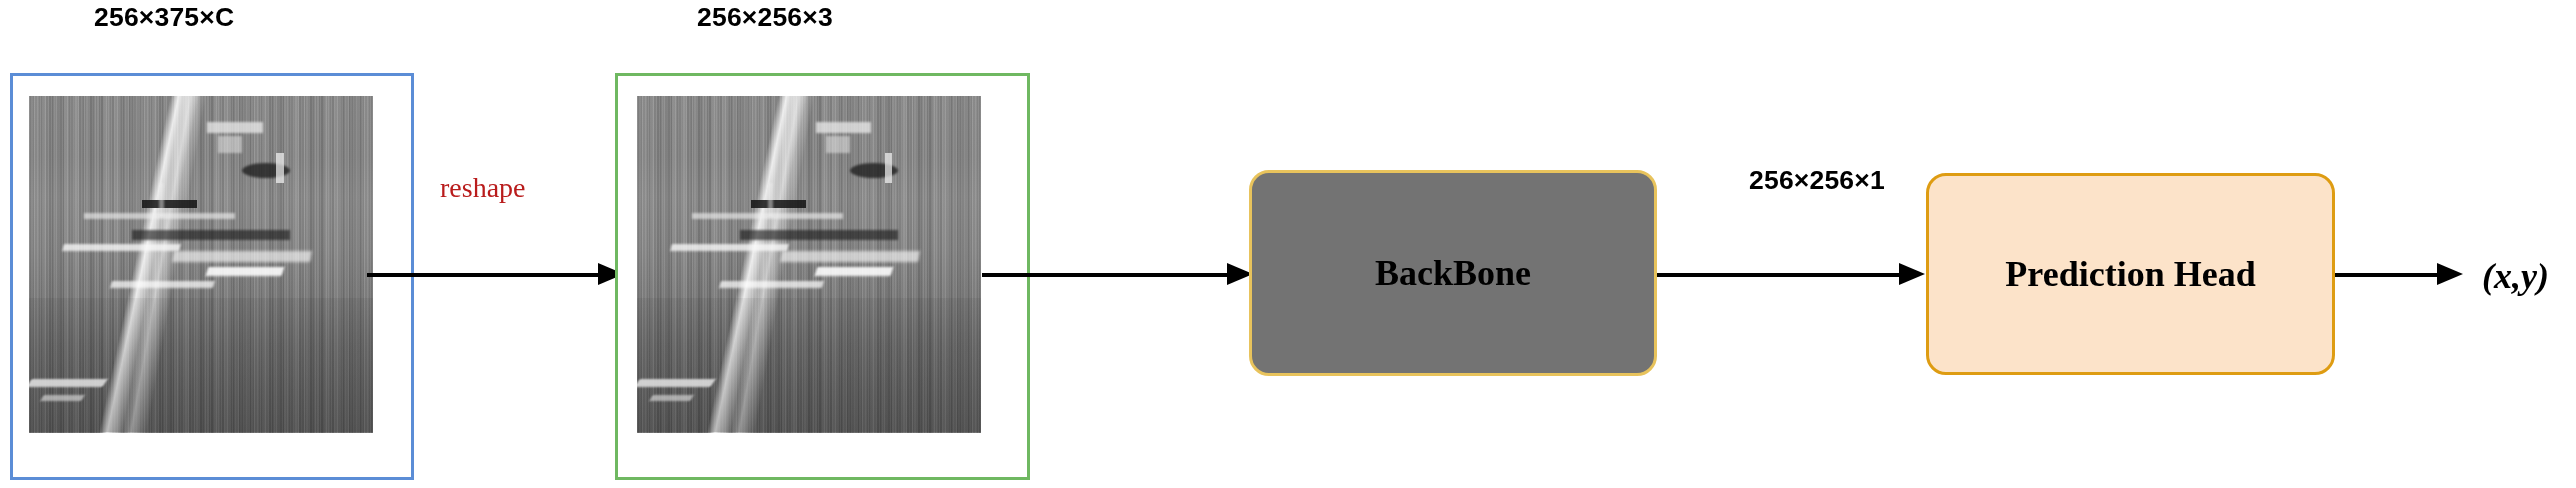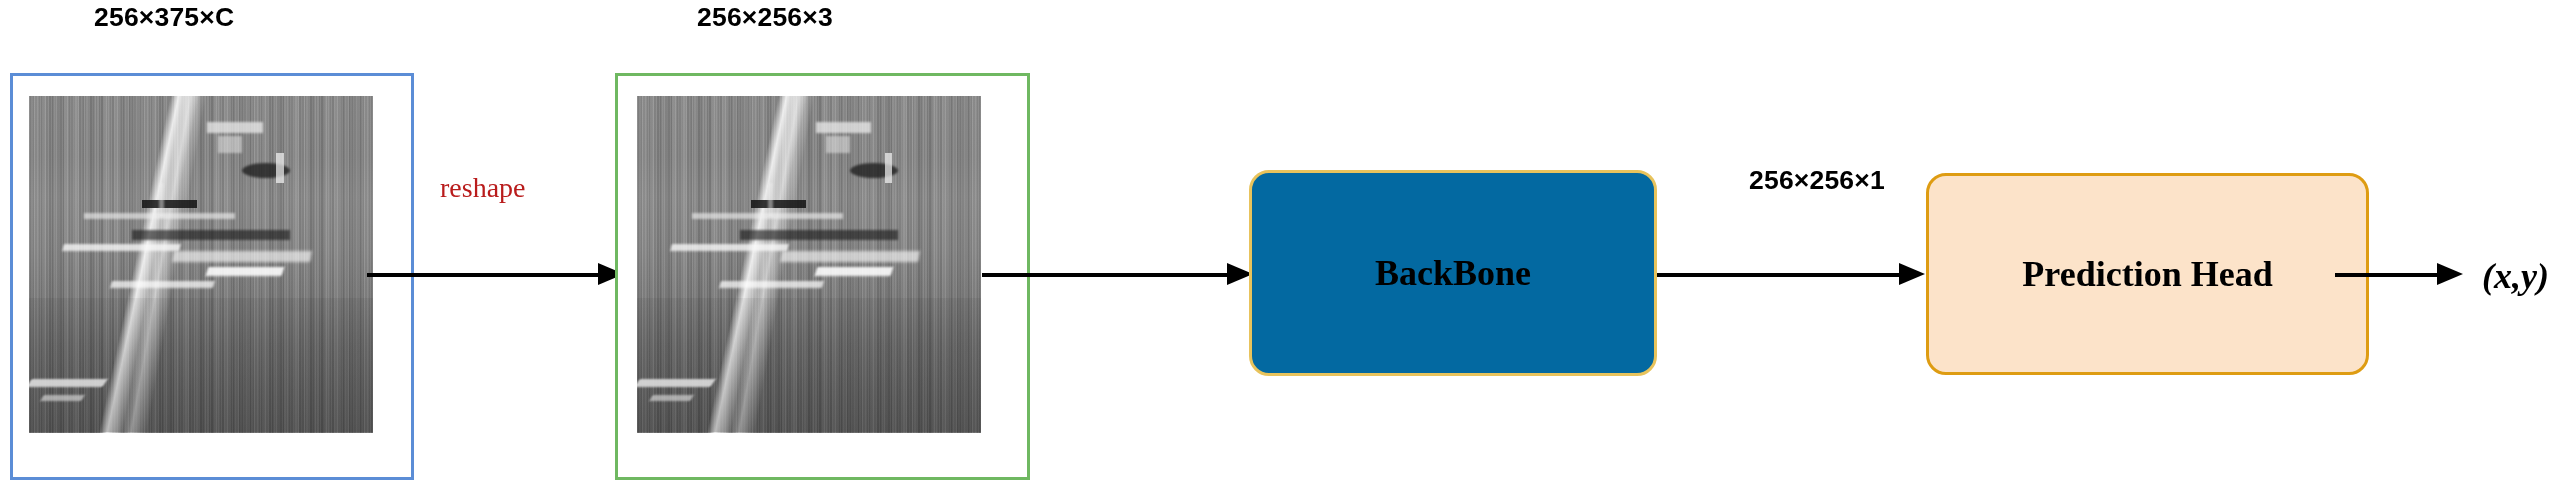--- a/index.html
+++ b/index.html
@@ -102,21 +102,21 @@
     display: flex;
     align-items: center;
     justify-content: center;
     font-family: "Liberation Serif", serif;
     font-weight: 700;
     font-size: 36px;
     color: #000000;
     border-radius: 20px;
   }
   .procbox.backbone {
-    background: #0369a1;
+    background: #737373;
     border: 3.1px solid #E8C35C;
     text-align: center;
   }
   .procbox.head {
     background: #FCE3C9;
     border: 3.1px solid #DE9C12;
   }
 
   
   .outlabel {
@@ -203,21 +203,21 @@
     <span>BackBone</span>
   </div>
 
   <div class="caption" style="left:1739px; top:165px;margin-left:10px;">256×256×1</div>
 
   <div class="arrow" style="left:1657px; top:275px; width:269px;">
     <div class="shaft" style="width:242px;"></div>
     <div class="head" style="left:242px;"></div>
   </div>
 
-  <div class="procbox head" style="left:1926px; top:173px; width:443px; height:202px;text-align:center;">
+  <div class="procbox head" style="left:1926px; top:173px; width:409px; height:202px;text-align:center;">
     <span>Prediction Head</span>
   </div>
 
   <div class="arrow" style="left:2335px; top:275px; width:129px;">
     <div class="shaft" style="width:102px;"></div>
     <div class="head" style="left:102px;"></div>
   </div>
 
   <div class="outlabel" style="left:2482px; top:255px;">(x,y)</div>
 

